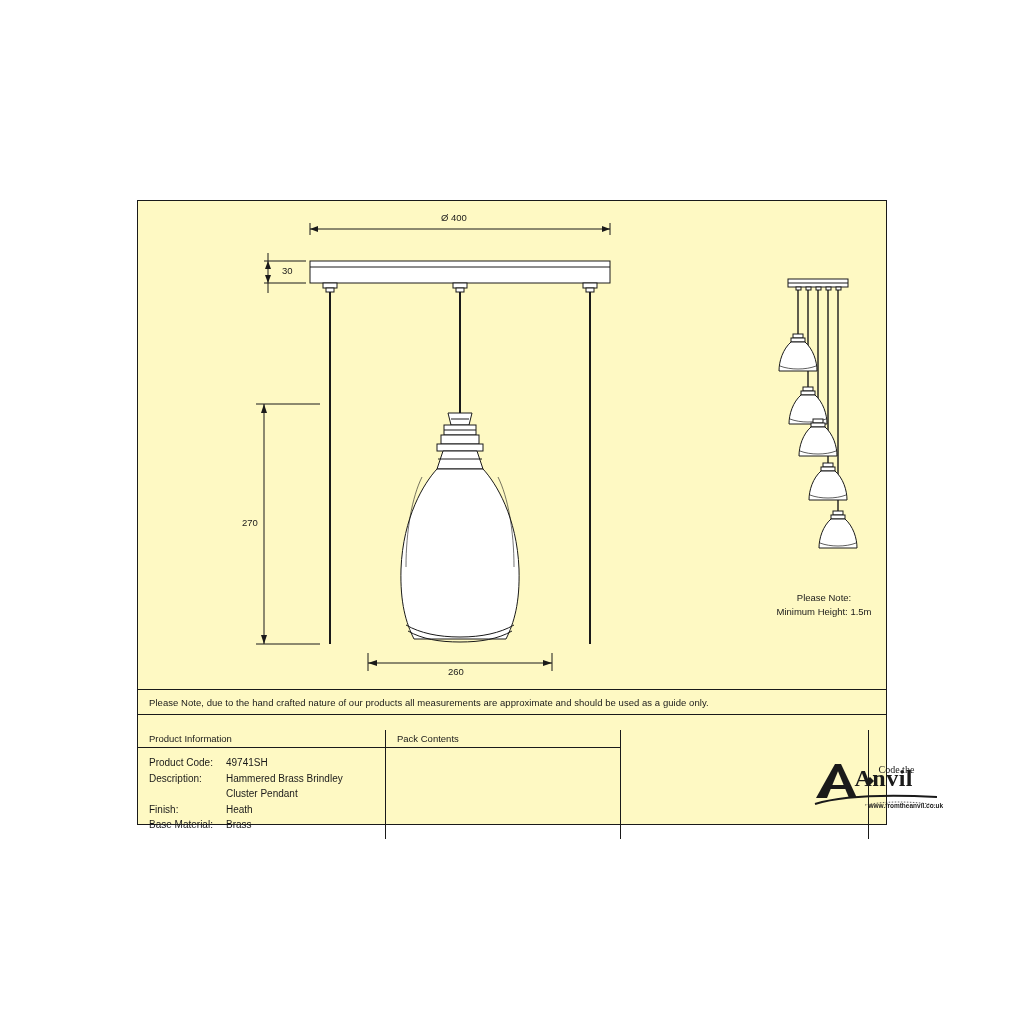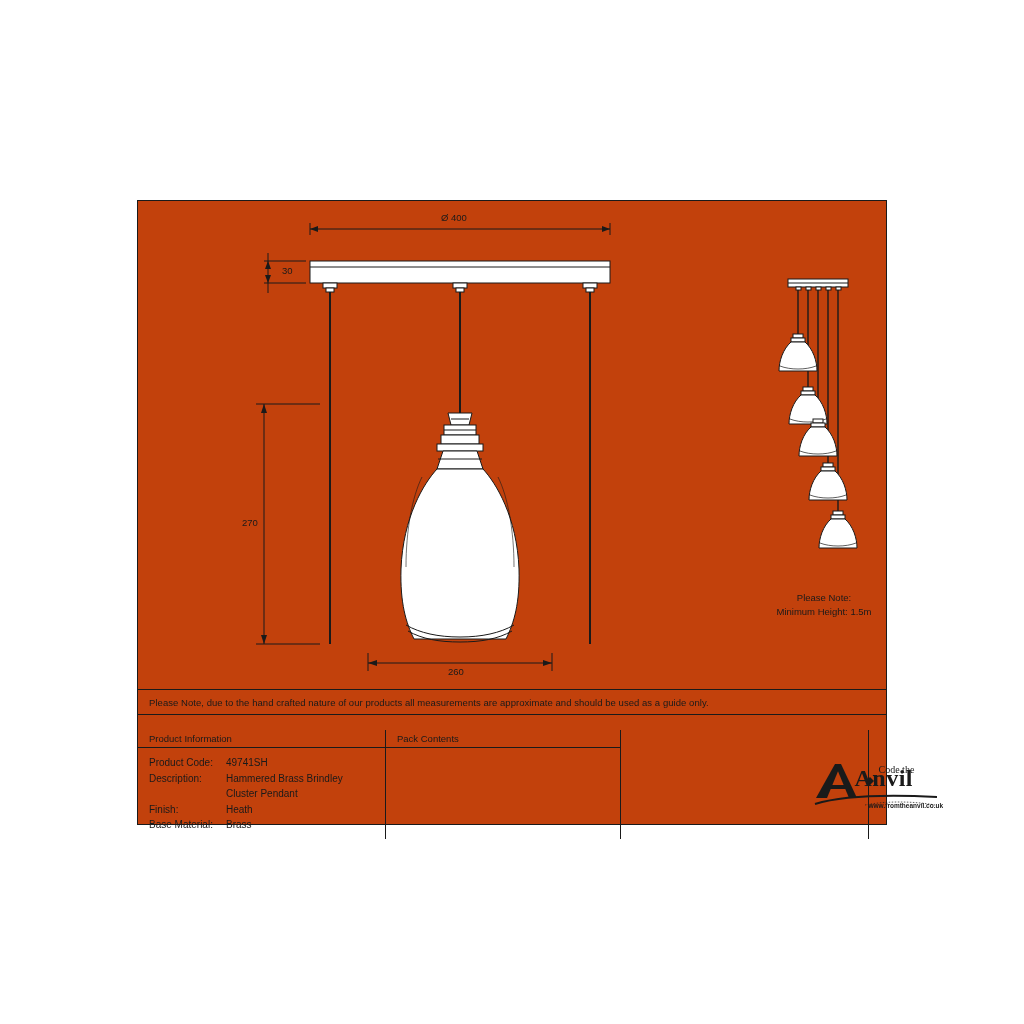--- a/index.html
+++ b/index.html
@@ -13,21 +13,21 @@
     position: relative;
     width: 1024px; height: 1024px;
     background: #ffffff;
   }
   
   #frame {
     position: absolute;
     left: 137px; top: 200px;
     width: 750px; height: 625px;
     border: 1px solid #1a1a1a;
-    background: #c2410c;
+    background: #fef9c3;
   }
   
   #drawing {
     position: absolute;
     left: 0; top: 0;
     width: 748px; height: 488px;
     overflow: hidden;
   }
   
   #note-strip {

